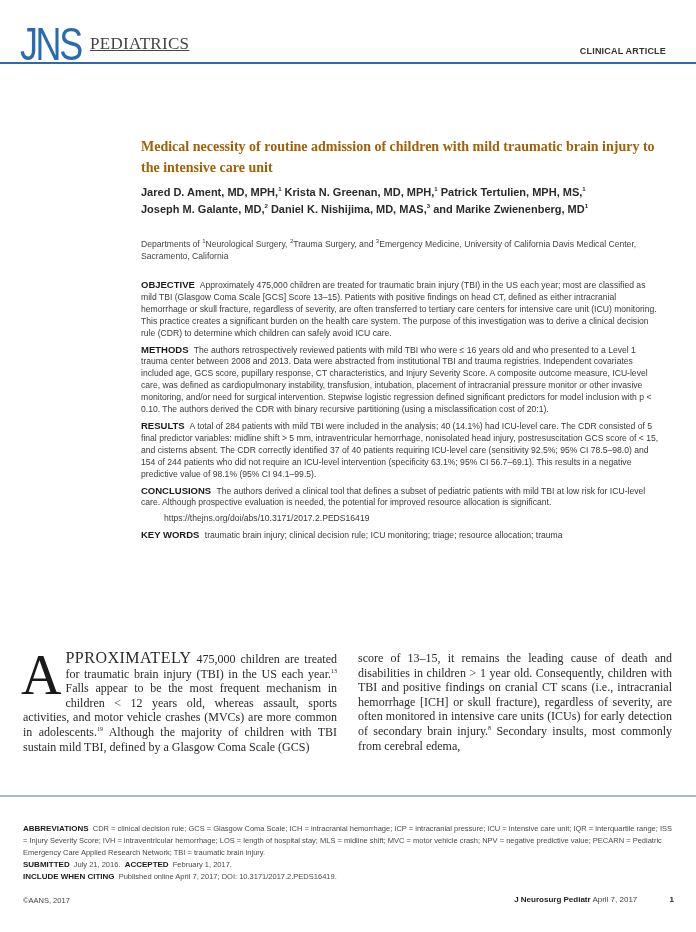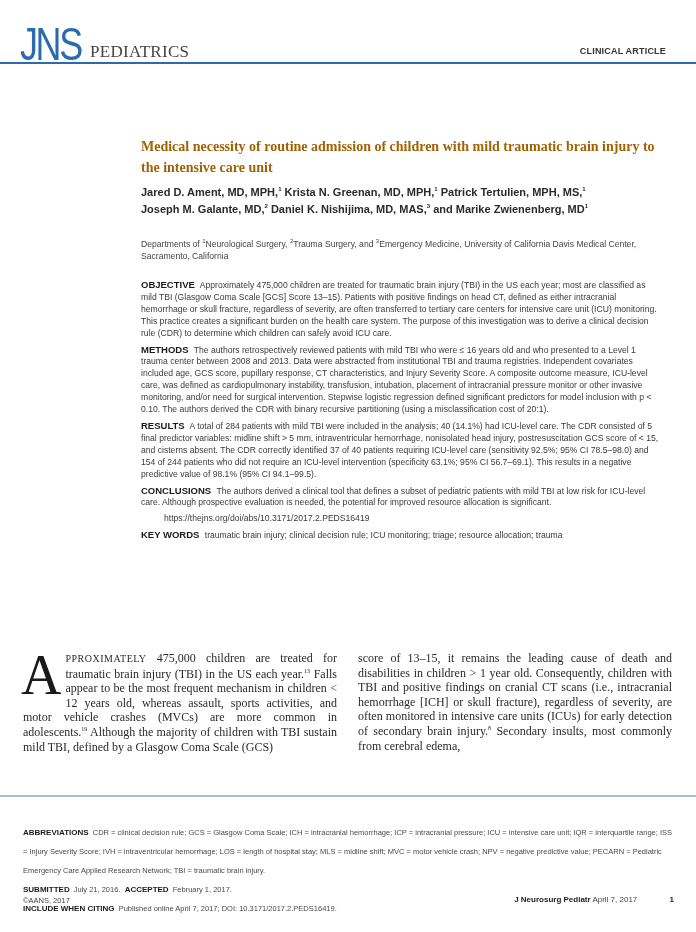--- a/index.html
+++ b/index.html
@@ -2,45 +2,45 @@
 <html><head>
 <meta charset="utf-8">
 <style>
   html, body { margin: 0; padding: 0; background: #ffffff; }
   body { width: 696px; height: 932px; position: relative; overflow: hidden; color: #222; }
   .abs { position: absolute; }
 
   
   .logo { left: 20px; top: 18px; height: 52px; }
   .logo-jns { position: absolute; left: 0; top: 0; font-family: "Liberation Sans", sans-serif; font-size: 46px; color: #2a6bb0; letter-spacing: -3px; line-height: 52px; transform: scaleX(0.78); transform-origin: left top; }
-  .logo-ped { position: absolute; left: 70px; top: 24px; font-family: "Liberation Serif", serif; font-size: 17px; color: #444; letter-spacing: 0.3px; white-space: nowrap; }
+  .logo-ped { position: absolute; left: 70px; top: 16px; font-family: "Liberation Serif", serif; font-size: 17px; color: #444; letter-spacing: 0.3px; white-space: nowrap; text-decoration: underline; }
   .header-rule { left: 0; top: 62px; width: 696px; height: 2px; background: #2a6bb0; }
   .article-type { right: 30px; top: 46px; font-family: "Liberation Sans", sans-serif; font-size: 9px; font-weight: bold; color: #333; letter-spacing: 0.2px; }
 
   
   .title { left: 141px; top: 136px; width: 520px; font-family: "Liberation Serif", serif; font-weight: bold; font-size: 14px; line-height: 21px; color: #a16207; }
   .authors { left: 141px; top: 184px; width: 520px; font-family: "Liberation Sans", sans-serif; font-weight: bold; font-size: 11px; line-height: 17px; color: #2a2a2a; }
   .affil { left: 141px; top: 238px; width: 520px; font-family: "Liberation Sans", sans-serif; font-size: 8.6px; line-height: 12px; color: #444; }
   sup { font-size: 6px; vertical-align: super; line-height: 0; }
 
   .abstract { left: 141px; top: 279px; width: 520px; font-family: Liberation Sans, sans-serif; font-size: 8.6px; line-height: 11.9px; color: #3a3a3a; }
   .abstract p { margin: 0 0 4px 0; }
   .abstract .lbl { font-weight: bold; color: #1a1a1a; font-size: 9.5px; margin-right: 3px; }
   .doi { margin: 0 0 4px 0; padding-left: 23px; }
 
   
   .col { top: 651px; width: 314px; font-family: "Liberation Serif", serif; font-size: 12px; line-height: 14.6px; color: #2a2a2a; text-align: justify; }
   .col-left { left: 23px; }
   .col-right { left: 358px; }
   .dropcap { float: left; font-family: "Liberation Serif", serif; font-size: 56px; line-height: 44px; margin: 2px 4px 0 -2px; color: #1a1a1a; }
-  .smallcaps { font-variant: small-caps; font-size: 10px; letter-spacing: 0.5px; }
+  .smallcaps { font-variant: small-caps; font-size: 16px; letter-spacing: 0.5px; }
 
   .sep-rule { left: 0; top: 795px; width: 696px; height: 2px; background: #a9bccb; }
 
-  .notes { left: 23px; top: 823px; width: 650px; font-family: "Liberation Sans", sans-serif; font-size: 7.5px; line-height: 19px; color: #4a4a4a; }
+  .notes { left: 23px; top: 823px; width: 650px; font-family: "Liberation Sans", sans-serif; font-size: 7.5px; line-height: 12px; color: #4a4a4a; }
   .notes p { margin: 0; }
   .notes .lbl { font-weight: bold; color: #1a1a1a; font-size: 8px; margin-right: 2px; }
 
   .footer-left { left: 23px; top: 896px; font-family: "Liberation Sans", sans-serif; font-size: 7.5px; color: #444; }
   .footer-right { right: 22px; top: 895px; font-family: "Liberation Sans", sans-serif; font-size: 8px; color: #444; white-space: nowrap; }
   .footer-right .journal { font-weight: bold; color: #222; }
   .footer-right .page { font-weight: bold; color: #222; margin-left: 30px; }
 </style>
 </head>
 <body>

